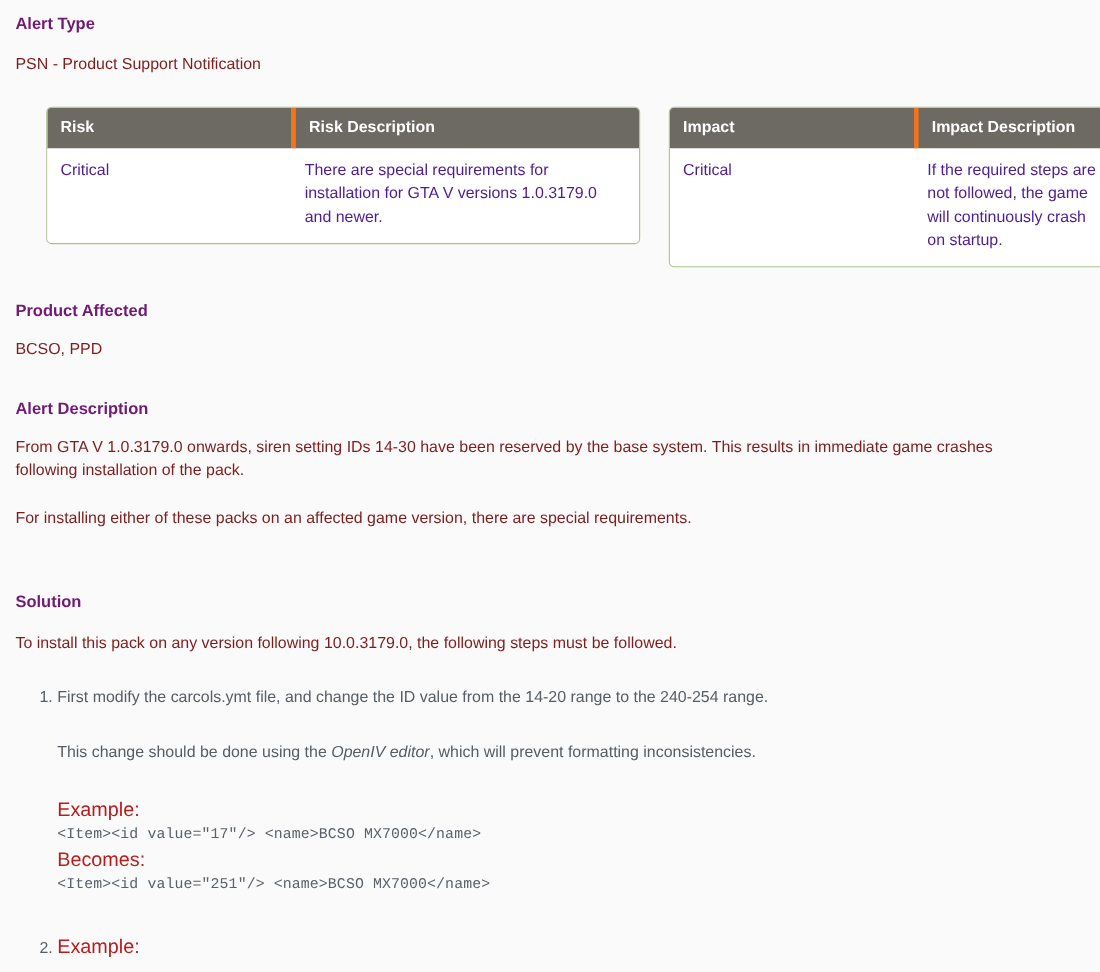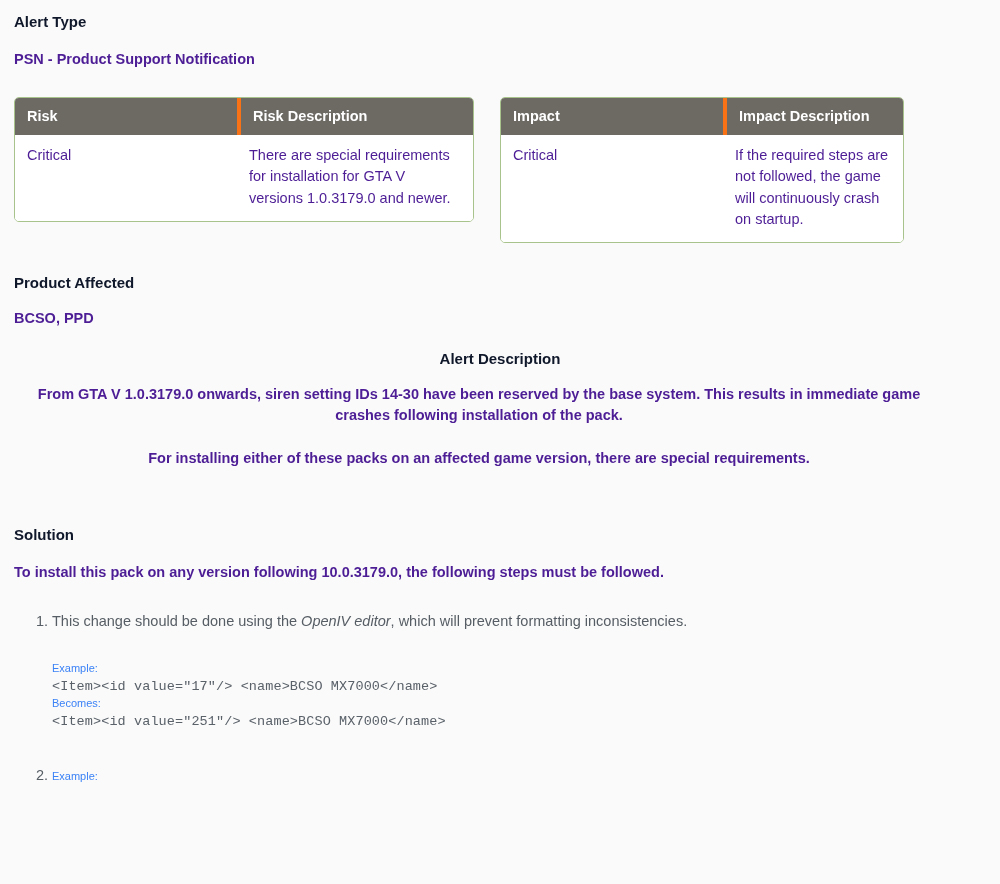--- a/index.html
+++ b/index.html
@@ -19,43 +19,42 @@
   }
   .page {
     padding: 0 14px;
     box-sizing: border-box;
     width: 1000px;
   }
 
   h3.section-heading {
     font-size: 15px;
     font-weight: bold;
-    color: #0f172a;
+    color: #701a75;
     margin: 0;
     line-height: 1.3;
   }
 
   p.body-text {
     margin: 0;
     line-height: 1.42;
-    color: #4c1d95;
-    font-weight: bold;
+    color: #7f1d1d;
   }
 
   
   .blk-alert-type { padding-top: 12px; }
   .blk-alert-type .section-heading { margin-bottom: 17px; }
 
   .tables-row {
     display: flex;
     margin-top: 28px;
     gap: 26px;
   }
   .table-wrap { flex: 0 0 auto; }
-  .table-wrap.left  { width: 460px; }
+  .table-wrap.left  { width: 540px; margin-left: 28px; }
   .table-wrap.right { width: 404px; }
 
   table.info-table {
     width: 100%;
     border-collapse: separate;
     border-spacing: 0;
     border: 1px solid #a8c48c;
     border-radius: 5px;
     background: #ffffff;
     overflow: hidden;
@@ -79,21 +78,21 @@
     color: #4c1d95;
     font-size: 14.5px;
     line-height: 1.46;
     background: #ffffff;
   }
   table.info-table tbody tr.row-tall td { height: 56px; }
 
   .blk-product { margin-top: 30px; }
   .blk-product .section-heading { margin-bottom: 16px; }
 
-  .blk-desc { margin-top: 20px; text-align: center; }
+  .blk-desc { margin-top: 33px; }
   .blk-desc .section-heading { margin-bottom: 16px; }
   .blk-desc .para + .para { margin-top: 22px; }
   .blk-desc .para { max-width: 930px; }
 
   .blk-solution { margin-top: 57px; }
   .blk-solution .section-heading { margin-bottom: 17px; }
 
   ol.steps {
     margin: 29px 0 0 0;
     padding-left: 38px;
@@ -110,22 +109,22 @@
 
   .sub-note { margin-top: 29px; line-height: 1.45; }
   .sub-note em { font-style: italic; text-align: center; }
 
   .code-block {
     margin-top: 29px;
     line-height: 1.42;
   }
   .code-label {
     font-family: "Liberation Sans", sans-serif;
-    font-size: 11px;
-    color: #3b82f6;
+    font-size: 18px;
+    color: #b91c1c;
   }
   .code-line {
     font-family: "Liberation Mono", "DejaVu Sans Mono", monospace;
     font-size: 13.5px;
     color: #5a6169;
     white-space: pre;
     letter-spacing: 0.1px;
   }
 </style>
 </head>
@@ -187,20 +186,21 @@
     <p class="body-text para">For installing either of these packs on an affected game version, there are special requirements.</p>
   </div>
 
   <div class="blk-solution">
     <h3 class="section-heading">Solution</h3>
     <p class="body-text">To install this pack on any version following 10.0.3179.0, the following steps must be followed.</p>
 
     <ol class="steps">
 
       <li>
+        <span>First modify the carcols.ymt file, and change the ID value from the 14-20 range to the 240-254 range.</span>
 
         <div class="sub-note"><span>This change should be done using the </span><em>OpenIV editor</em><span>, which will prevent formatting inconsistencies.</span></div>
 
         <div class="code-block">
           <div class="code-label">Example:</div>
           <div class="code-line">&lt;Item&gt;&lt;id value="17"/&gt; &lt;name&gt;BCSO MX7000&lt;/name&gt;</div>
           <div class="code-label">Becomes:</div>
           <div class="code-line">&lt;Item&gt;&lt;id value="251"/&gt; &lt;name&gt;BCSO MX7000&lt;/name&gt;</div>
         </div>
       </li>

